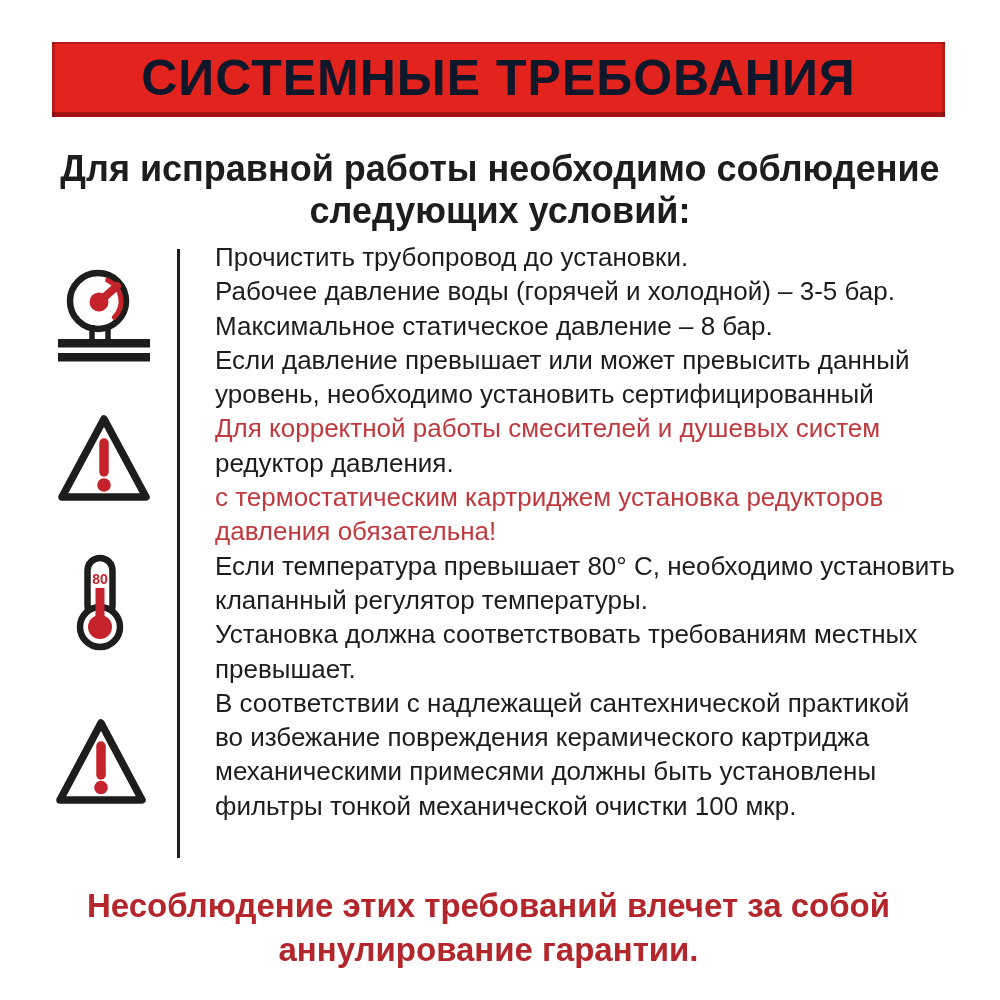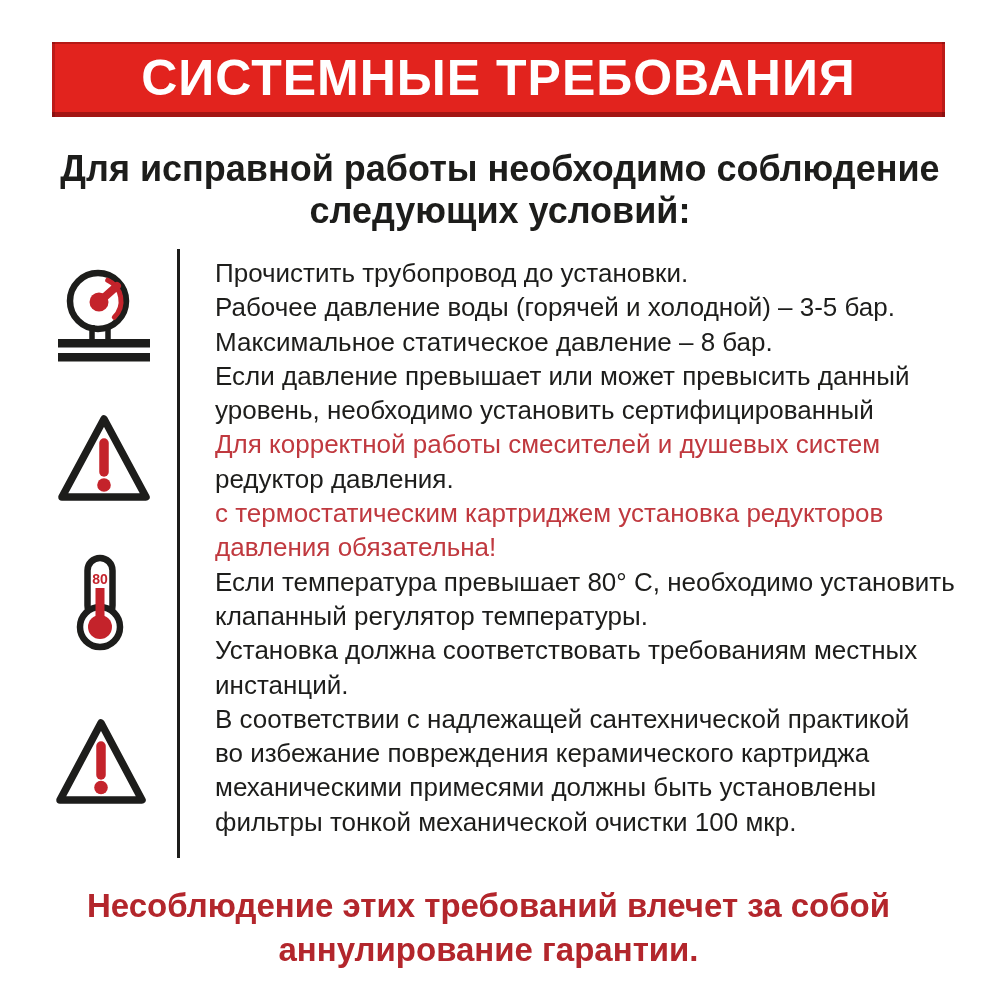--- a/index.html
+++ b/index.html
@@ -24,40 +24,40 @@
     width:893px;height:75px;
     background:var(--banner-red);
     display:flex;align-items:center;justify-content:center;
     box-shadow:
       inset 0 -5px 0 rgba(60,0,4,.38),
       inset 0 2px 0 rgba(60,0,4,.28),
       inset 3px 0 0 rgba(60,0,4,.22),
       inset -3px 0 0 rgba(60,0,4,.22);
   }
   .banner h1{
-    color:#ffffff;
+    color:#0f172a;
     font-size:50px;
     font-weight:bold;
     letter-spacing:1px;
     white-space:nowrap;
     padding-bottom:4px;
     text-align:right;
   }
   .intro{
     position:absolute;
     left:0;top:148px;width:1000px;
     text-align:center;
     color:var(--ink);
     font-size:36px;
     font-weight:bold;
     line-height:42px;
   }
   .req-text{
     position:absolute;
-    left:215px;top:256px;
+    left:215px;top:240px;
     width:760px;
     font-size:26px;
     line-height:34.3px;
     color:var(--ink);
   }
   .req-line{white-space:nowrap;}
   .req-line[data-emphasis="red"]{color:var(--accent-red);}
   .divider{
     position:absolute;
     left:177px;top:249px;
@@ -127,21 +127,21 @@
     <div class="req-line" data-emphasis="normal">Максимальное статическое давление – 8 бар.</div>
     <div class="req-line" data-emphasis="normal">Если давление превышает или может превысить данный</div>
     <div class="req-line" data-emphasis="normal">уровень, необходимо установить сертифицированный</div>
     <div class="req-line" data-emphasis="red">Для корректной работы смесителей и душевых систем</div>
     <div class="req-line" data-emphasis="normal">редуктор давления.</div>
     <div class="req-line" data-emphasis="red">с термостатическим картриджем установка редукторов</div>
     <div class="req-line" data-emphasis="red">давления обязательна!</div>
     <div class="req-line" data-emphasis="normal">Если температура превышает 80° С, необходимо установить</div>
     <div class="req-line" data-emphasis="normal">клапанный регулятор температуры.</div>
     <div class="req-line" data-emphasis="normal">Установка должна соответствовать требованиям местных</div>
-    <div class="req-line" data-emphasis="normal">инстанций.</div>
+    <div class="req-line" data-emphasis="normal">превышает.</div>
     <div class="req-line" data-emphasis="normal">В соответствии с надлежащей сантехнической практикой</div>
     <div class="req-line" data-emphasis="normal">во избежание повреждения керамического картриджа</div>
     <div class="req-line" data-emphasis="normal">механическими примесями должны быть установлены</div>
     <div class="req-line" data-emphasis="normal">фильтры тонкой механической очистки 100 мкр.</div>
   </div>
 
   <div class="footer">
     <div>Несоблюдение этих требований влечет за собой</div>
     <div>аннулирование гарантии.</div>
   </div>

